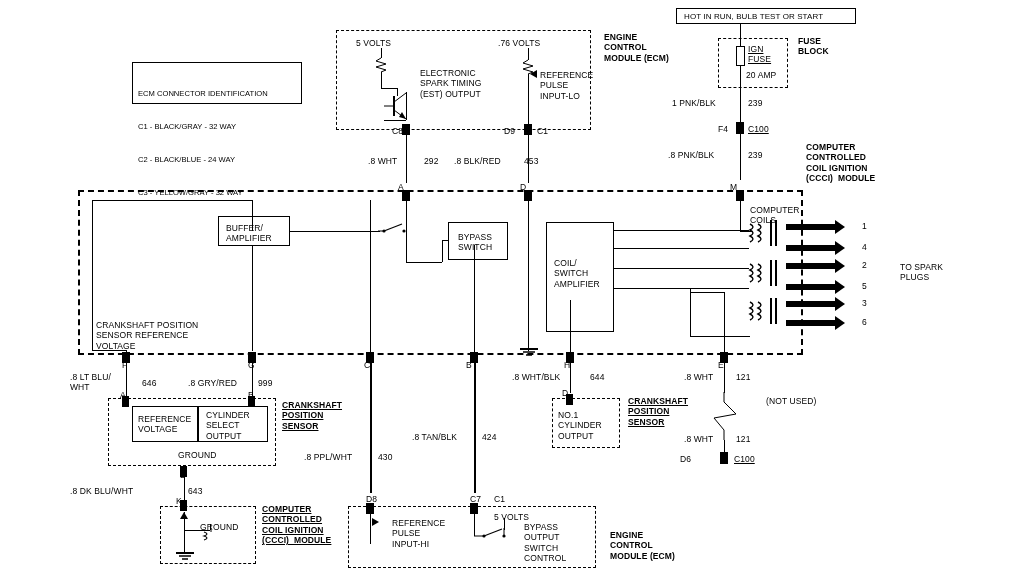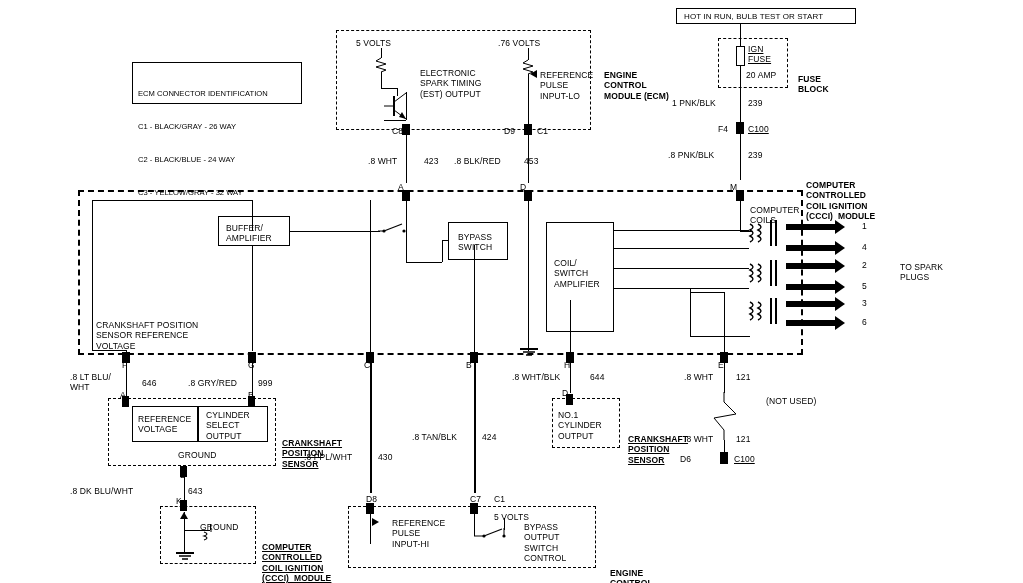--- a/index.html
+++ b/index.html
@@ -1,20 +1,20 @@
 <!DOCTYPE html>
 <html><head>
 <meta charset="utf-8">
 <style>
   html,body{margin:0;padding:0;background:#fff;}
   body{font-family:"Liberation Sans", sans-serif;}
   #root{position:relative;width:1023px;height:583px;background:#ffffff;overflow:hidden;}
   .lbl{position:absolute;font-size:8.5px;color:#000;line-height:1.22;white-space:pre;letter-spacing:.1px;}
   .lbl.u{text-decoration:underline;}
-  .bold{font-weight:bold;margin-top:38px;}
+  .bold{font-weight:bold;}
   .hline{position:absolute;background:#000;height:1px;}
   .vline{position:absolute;background:#000;width:1px;}
   .vline2{position:absolute;background:#000;width:2px;}
   .box{position:absolute;border:1px solid #000;box-sizing:border-box;background:transparent;}
   .boxd{position:absolute;border:1px dashed #000;box-sizing:border-box;background:transparent;}
   .boxd2{position:absolute;border:2px dashed #000;box-sizing:border-box;background:transparent;}
   .filled{position:absolute;background:#000;}
   .arrowR{position:absolute;width:0;height:0;border-top:4px solid transparent;border-bottom:4px solid transparent;border-left:7px solid #000;}
   .arrowL{position:absolute;width:0;height:0;border-top:4px solid transparent;border-bottom:4px solid transparent;border-right:7px solid #000;}
   .arrowU{position:absolute;width:0;height:0;border-left:4px solid transparent;border-right:4px solid transparent;border-bottom:7px solid #000;}
@@ -24,21 +24,21 @@
   .legend{position:absolute;border:1px solid #000;background:#fff;box-sizing:border-box;padding:3px 5px;font-size:7.6px;line-height:1.45;white-space:pre;}
   svg{position:absolute;overflow:visible;}
 </style>
 </head>
 <body>
 
 <div id="root">
 
   <div class="legend" style="left:132px;top:62px;width:170px;height:42px;">
     <div>ECM CONNECTOR IDENTIFICATION</div>
-    <div>C1 - BLACK/GRAY - 26 WAY</div>
+    <div>C1 - BLACK/GRAY - 32 WAY</div>
     <div>C2 - BLACK/BLUE - 24 WAY</div>
     <div>C3 - YELLOW/GRAY - 32 WAY</div>
   </div>
 
   <div class="box" style="left:676px;top:8px;width:180px;height:16px;"></div>
   <div class="lbl" style="left:684px;top:12px;font-size:8px;">HOT IN RUN, BULB TEST OR START</div>
   <div class="vline" style="left:740px;top:24px;height:14px;"></div>
 
   <div class="boxd" style="left:718px;top:38px;width:70px;height:50px;"></div>
   <div class="lbl bold" style="left:798px;top:36px;">FUSE
@@ -107,21 +107,21 @@
       <polyline points="7,0 2,3 12,6 2,9 12,12 7,14" fill="none" stroke="#000" stroke-width="1"></polyline>
     </svg>
   <div class="vline" style="left:528px;top:74px;height:50px;"></div>
   <div class="arrowL" style="left:530px;top:70px;"></div>
 
   <div class="lbl" style="left:504px;top:126px;">D9</div>
   <div class="lbl" style="left:537px;top:126px;">C1</div>
   <div class="filled" style="left:524px;top:124px;width:8px;height:11px;"></div>
 
   <div class="lbl" style="left:368px;top:156px;">.8 WHT</div>
-  <div class="lbl" style="left:424px;top:156px;">423</div>
+  <div class="lbl" style="left:424px;top:156px;">292</div>
   <div class="lbl" style="left:454px;top:156px;">.8 BLK/RED</div>
   <div class="lbl" style="left:524px;top:156px;">453</div>
 
   <div class="vline" style="left:406px;top:135px;height:48px;"></div>
   <div class="vline" style="left:528px;top:135px;height:48px;"></div>
 
   <div class="boxd2" style="left:78px;top:190px;width:725px;height:165px;"></div>
 
   <div class="lbl" style="left:398px;top:182px;">A</div>
   <div class="filled" style="left:402px;top:190px;width:8px;height:11px;"></div>

